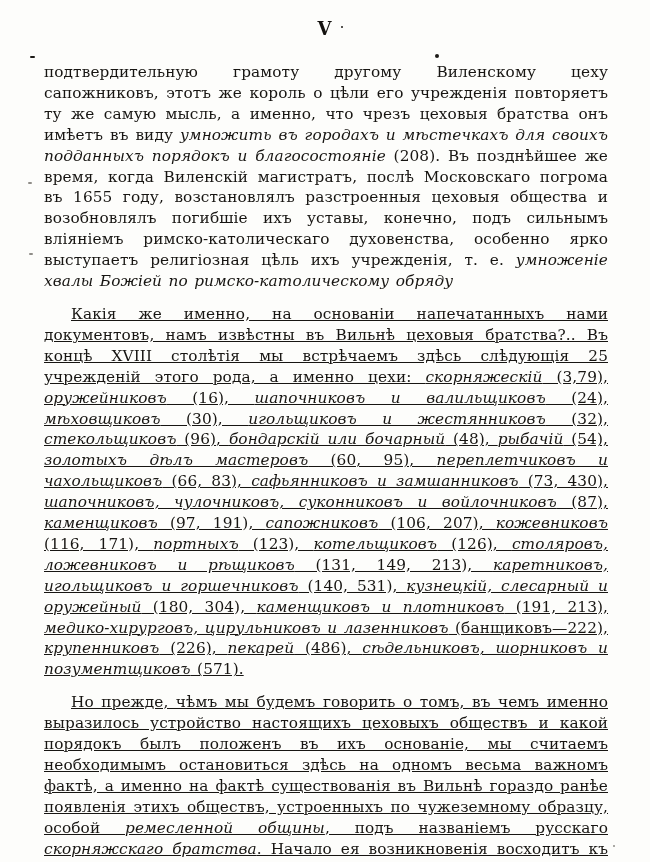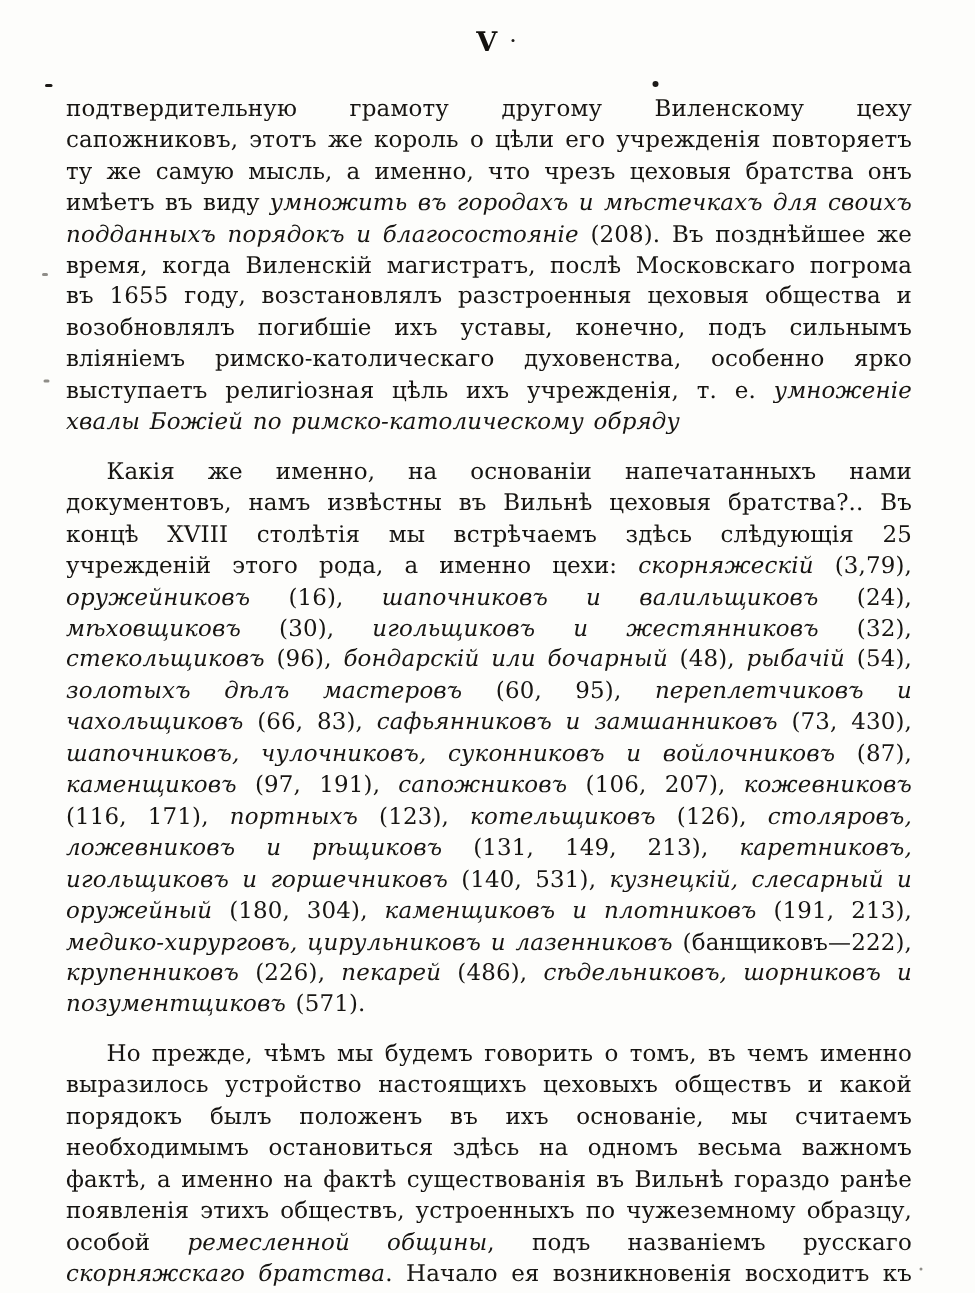--- a/index.html
+++ b/index.html
@@ -33,21 +33,21 @@
   }
   .para {
     margin: 4px;
     font-size: 15.3px;
     line-height: 20.9px;
     text-align: justify;
     word-spacing: 1.5px;
     letter-spacing: 0.1px;
   }
   .para + .para { margin-top: 12px; }
-  .para.indent { text-indent: 27px; }
+  .para.indent { text-indent: 27px; text-decoration: underline; }
   .em { font-style: italic; }
   .rm { font-style: normal; }
   .speck { position: absolute; background: #1c1a17; border-radius: 50%; }
   .speck.dash { border-radius: 1px; }
   .speck.faint { background: #8f8d88; }
 </style>
 </head>
 <body>
 
 <div class="page">

